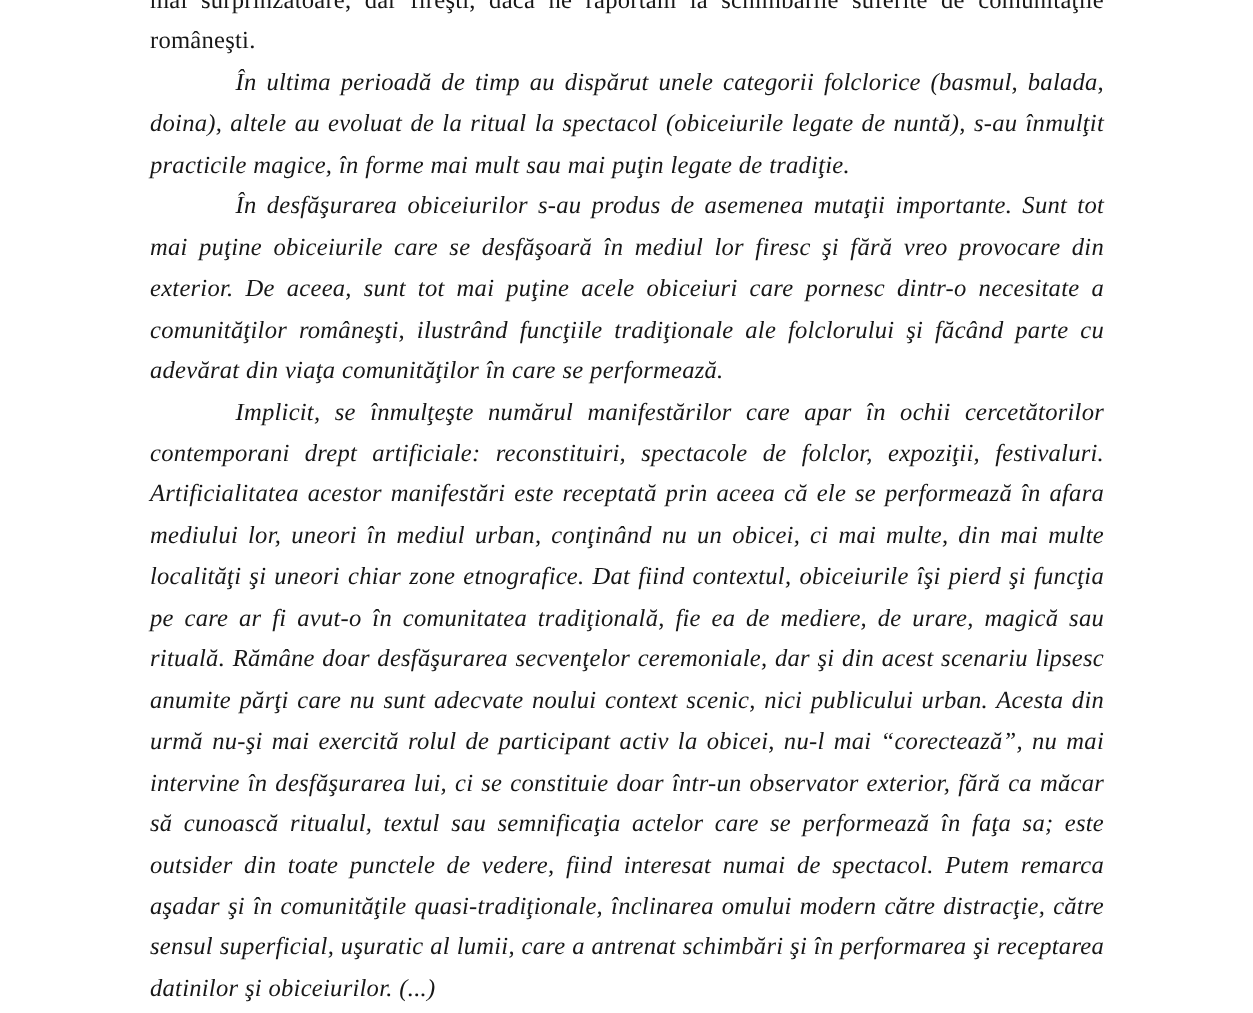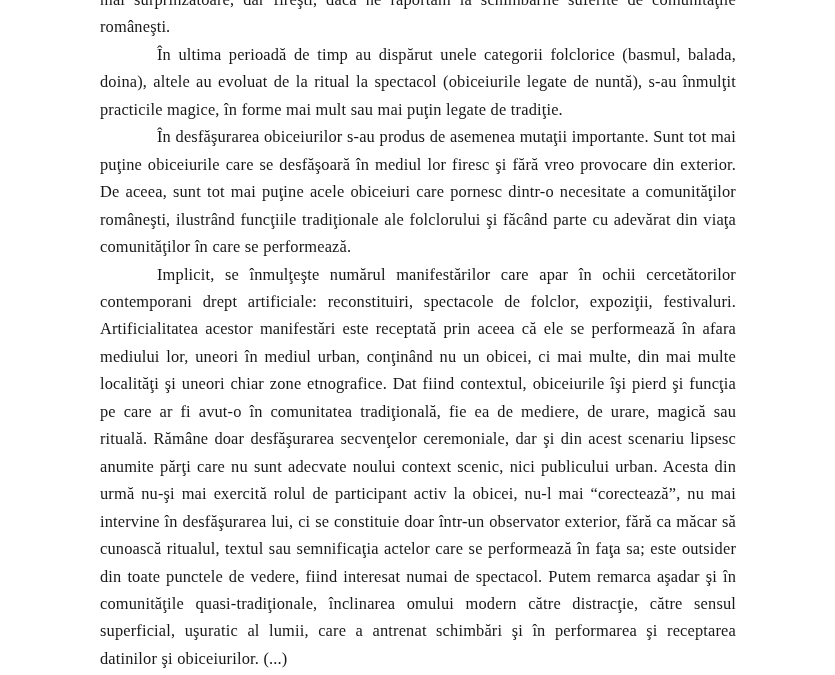--- a/index.html
+++ b/index.html
@@ -33,20 +33,21 @@
     font-size: 16.4px;
     line-height: 27.45px;
     text-align: justify;
     text-justify: inter-word;
     letter-spacing: 0.01em;
     word-spacing: 0.012em;
     -webkit-font-smoothing: antialiased;
   }
   p.para.indent {
     text-indent: 57px;
+    font-style: italic;
   }
   
   .text-column p.para:last-child {
     text-align: justify;
   }
 </style>
 </head>
 <body>
 
 <div class="page">

